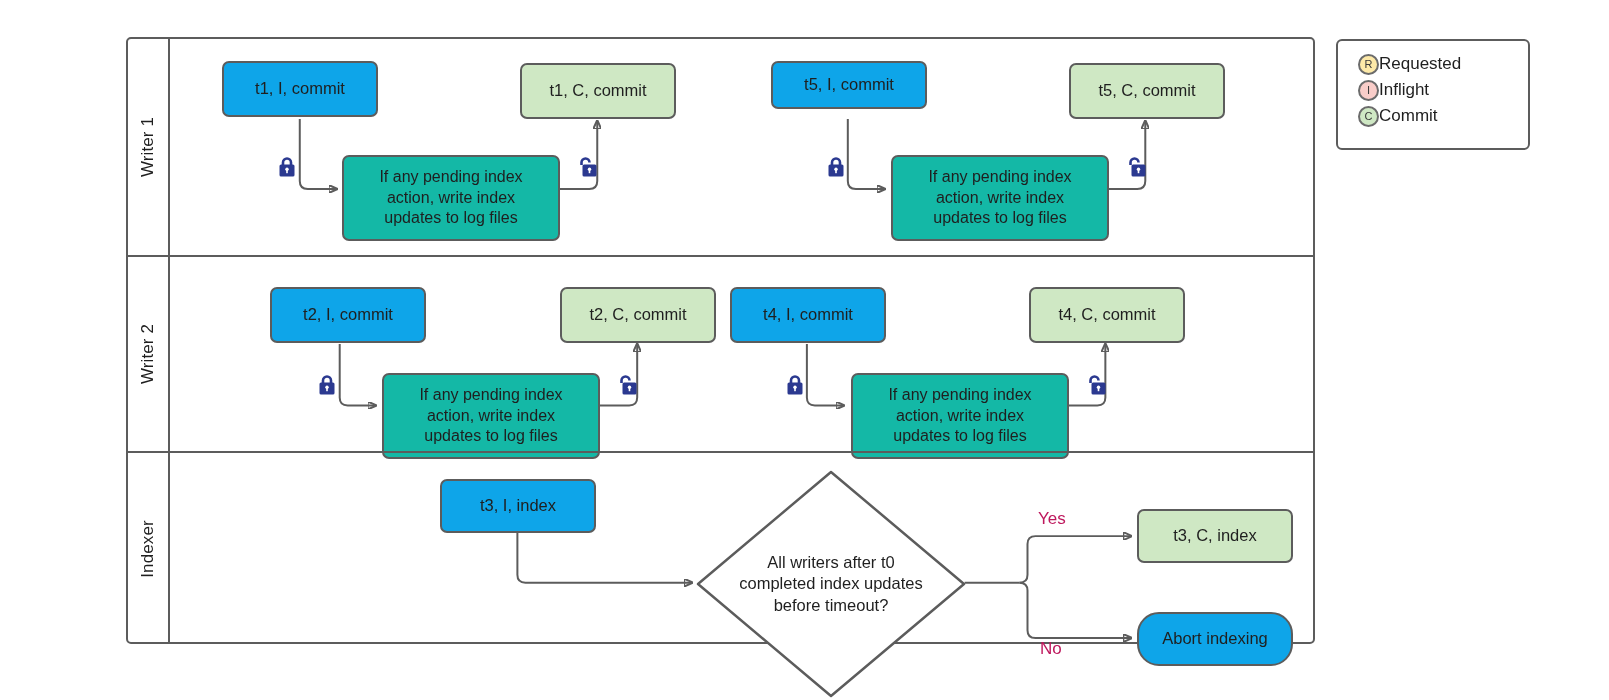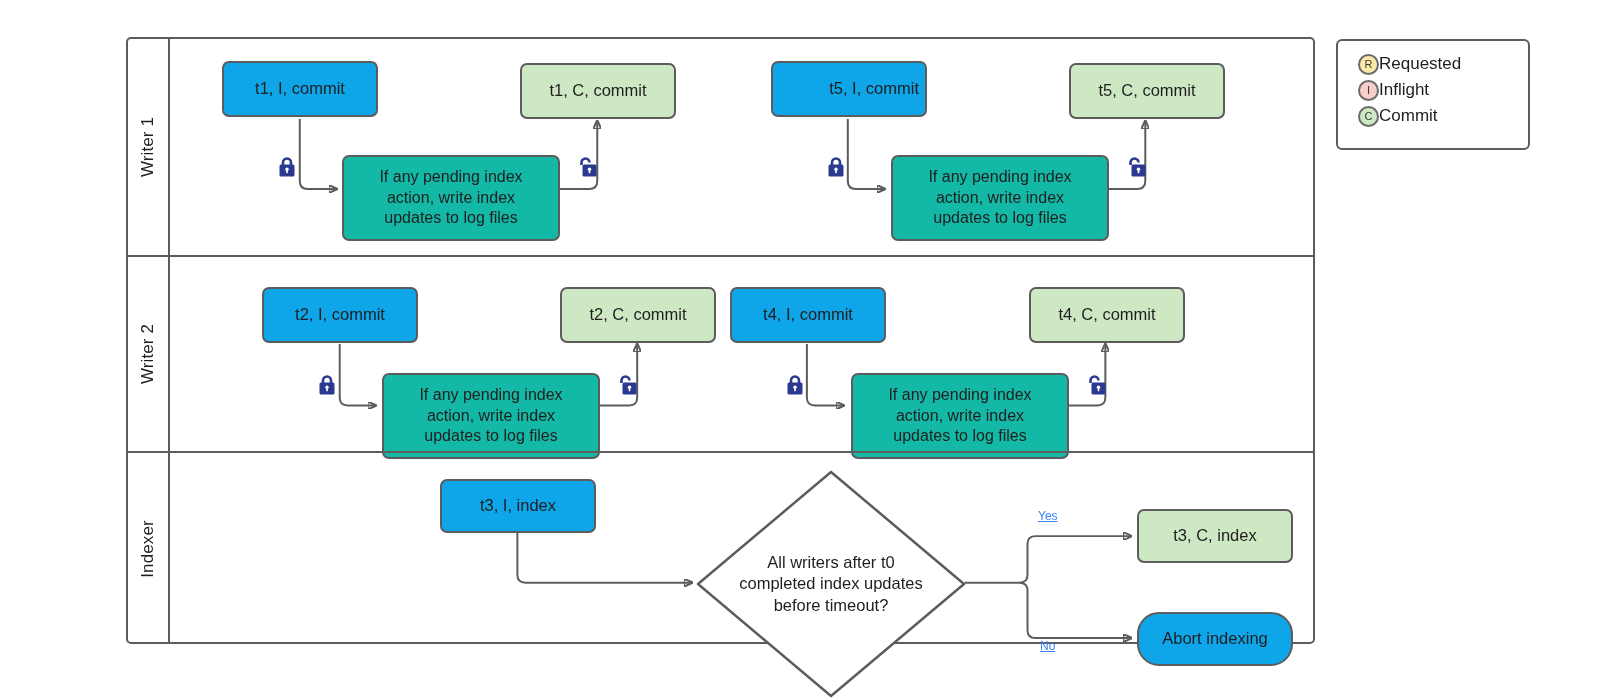--- a/index.html
+++ b/index.html
@@ -139,24 +139,23 @@
   .lock {
     position: absolute;
     width: 20px;
     height: 22px;
   }
   .lock svg { display: block; }
 
   
   .edge-label {
     position: absolute;
-    font-size: 12px;
-    color: #3b82f6;
+    font-size: 17px;
+    color: #be185d;
     white-space: nowrap;
-    text-decoration: underline;
   }
 
   
   .legend {
     position: absolute;
     left: 1336px;
     top: 39px;
     width: 194px;
     height: 111px;
     border: 2.5px solid #5c5c5c;
@@ -231,21 +230,21 @@
         <div class="node commit" style="left:350px; top:24px; width:156px; height:56px;">
           <span>t1, C, commit</span>
         </div>
 
         <div class="node plain" style="left:172px; top:116px; width:218px; height:86px; flex-direction:column;">
           <span>If any pending index</span>
           <span>action, write index</span>
           <span>updates to log files</span>
         </div>
 
-        <div class="node inflight" style="left:601px; top:22px; width:156px; height:56px;justify-content:flex-end;">
+        <div class="node inflight" style="left:601px; top:22px; width:156px; height:48px;">
           <span>t5, I, commit</span>
         </div>
 
         <div class="node commit" style="left:899px; top:24px; width:156px; height:56px;">
           <span>t5, C, commit</span>
         </div>
 
         <div class="node plain" style="left:721px; top:116px; width:218px; height:86px; flex-direction:column;">
           <span>If any pending index</span>
           <span>action, write index</span>
@@ -298,21 +297,21 @@
 
           <path d="M170,88 L170,142 Q170,150 178,150 L206,150" marker-end="url(#arw)"></path>
 
           <path d="M425,150 L460,150 Q468,150 468,142 L468,88" marker-end="url(#arw)"></path>
 
           <path d="M638,88 L638,142 Q638,150 646,150 L675,150" marker-end="url(#arw)"></path>
 
           <path d="M894,150 L929,150 Q937,150 937,142 L937,88" marker-end="url(#arw)"></path>
         </svg>
 
-        <div class="node inflight" style="left:92px; top:30px; width:156px; height:56px;">
+        <div class="node inflight" style="left:100px; top:30px; width:156px; height:56px;">
           <span>t2, I, commit</span>
         </div>
 
         <div class="node commit" style="left:390px; top:30px; width:156px; height:56px;">
           <span>t2, C, commit</span>
         </div>
 
         <div class="node plain" style="left:212px; top:116px; width:218px; height:86px; flex-direction:column;">
           <span>If any pending index</span>
           <span>action, write index</span>

